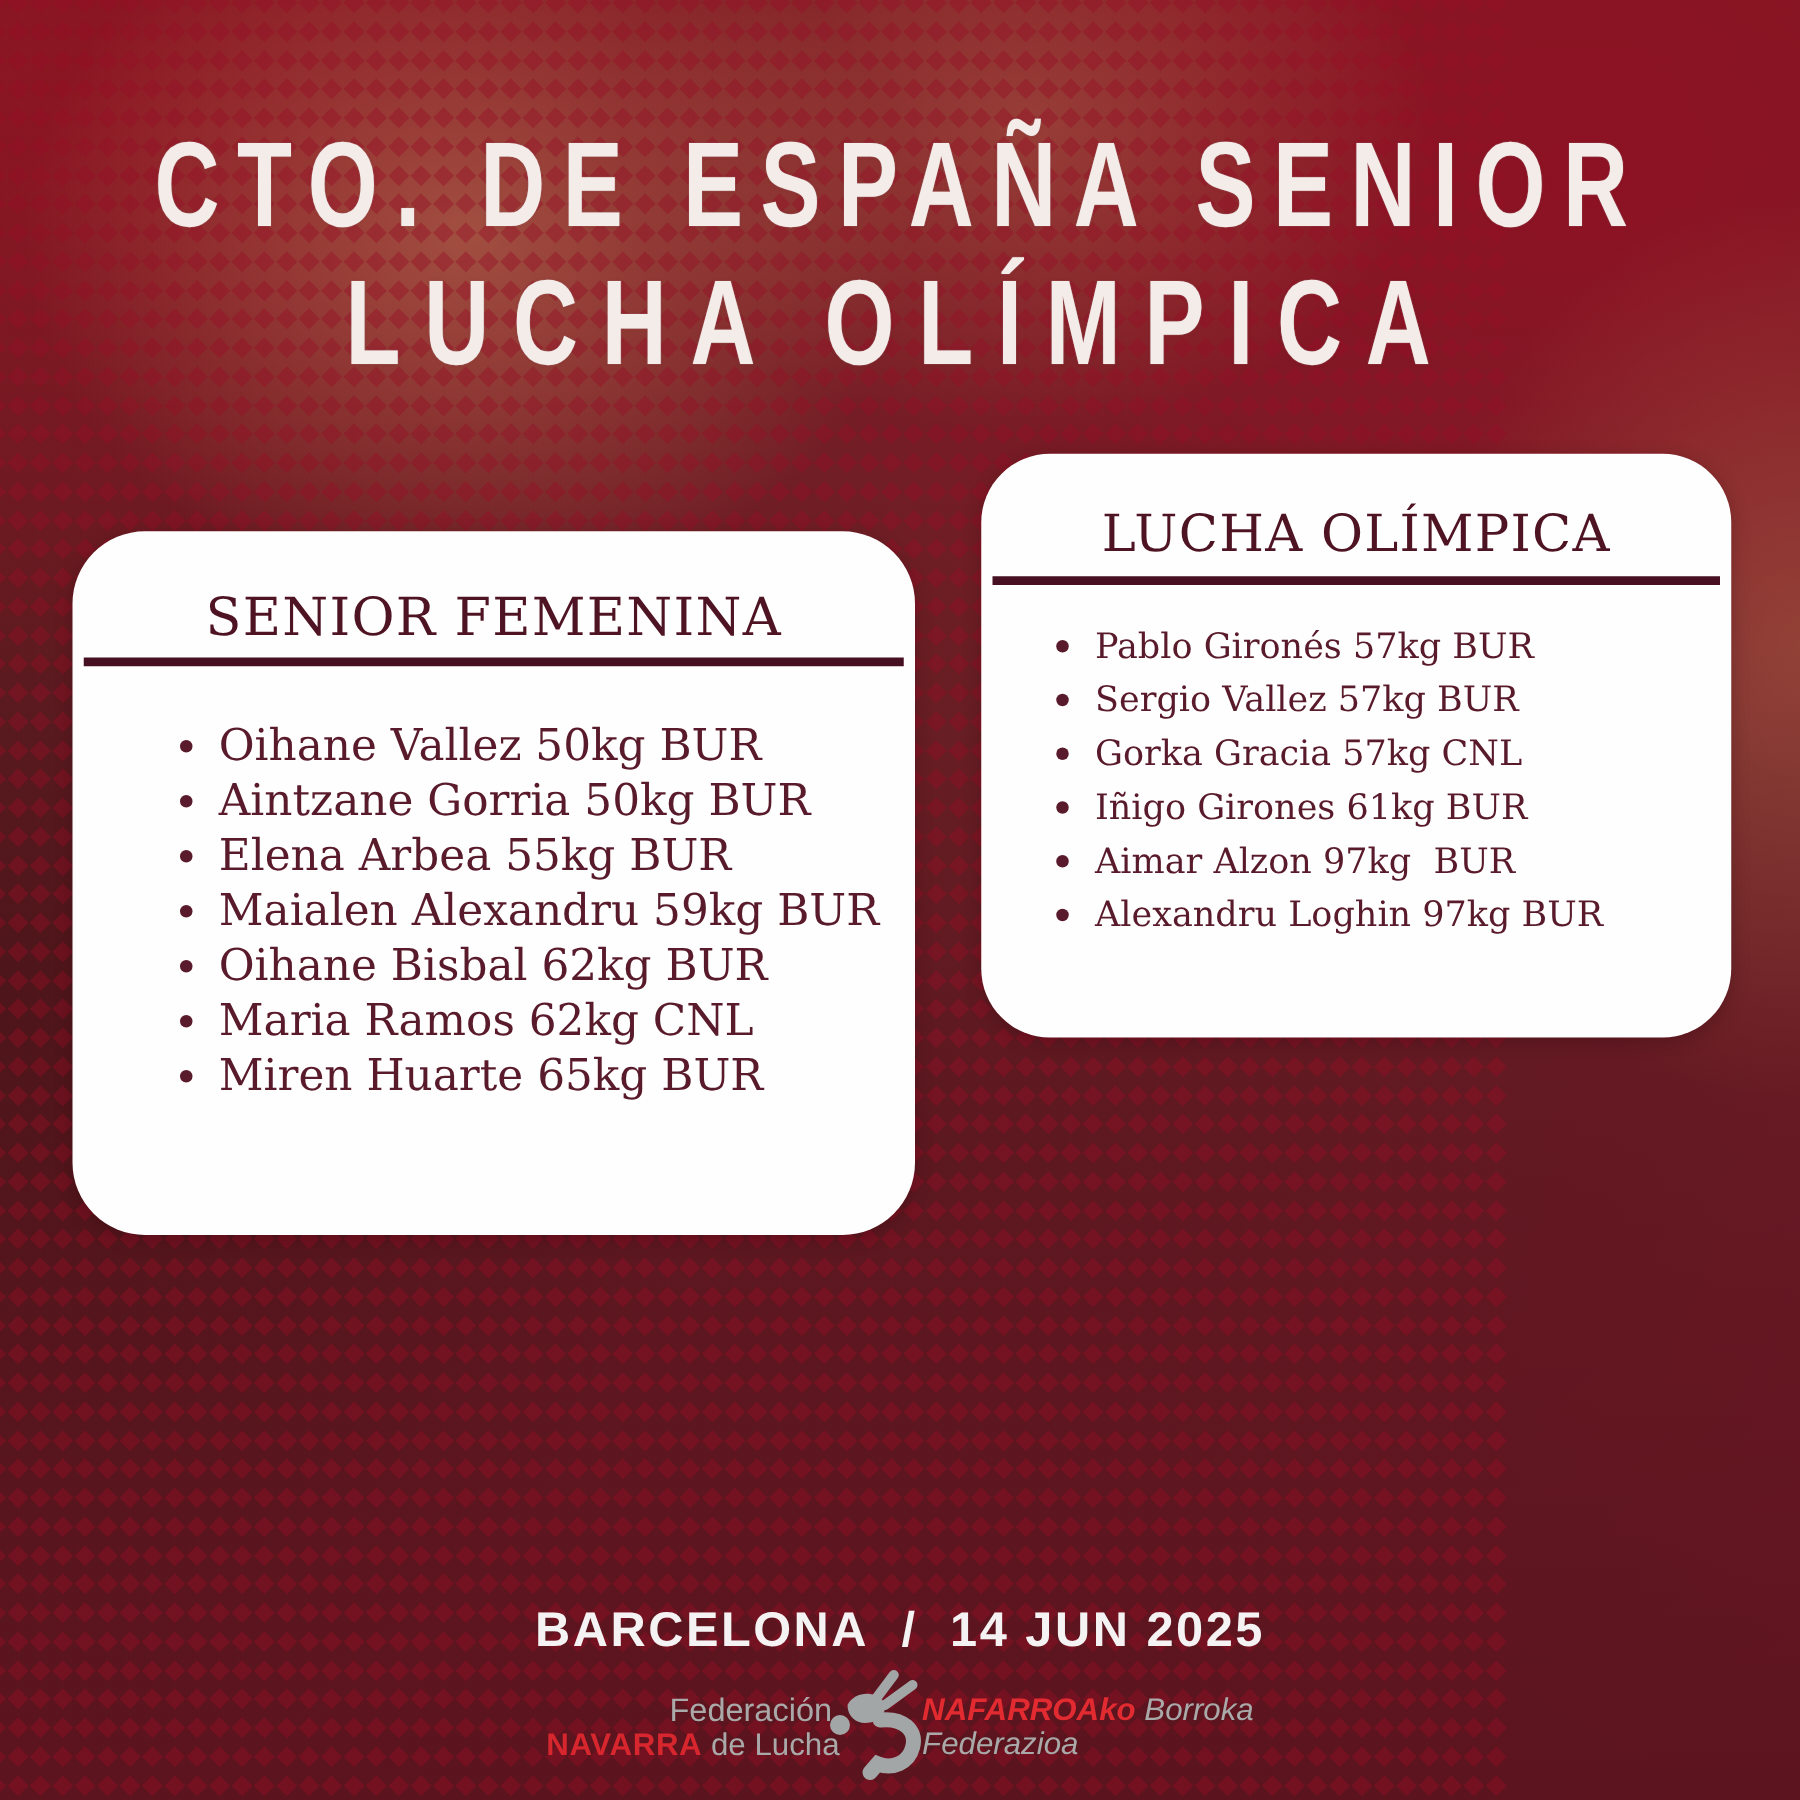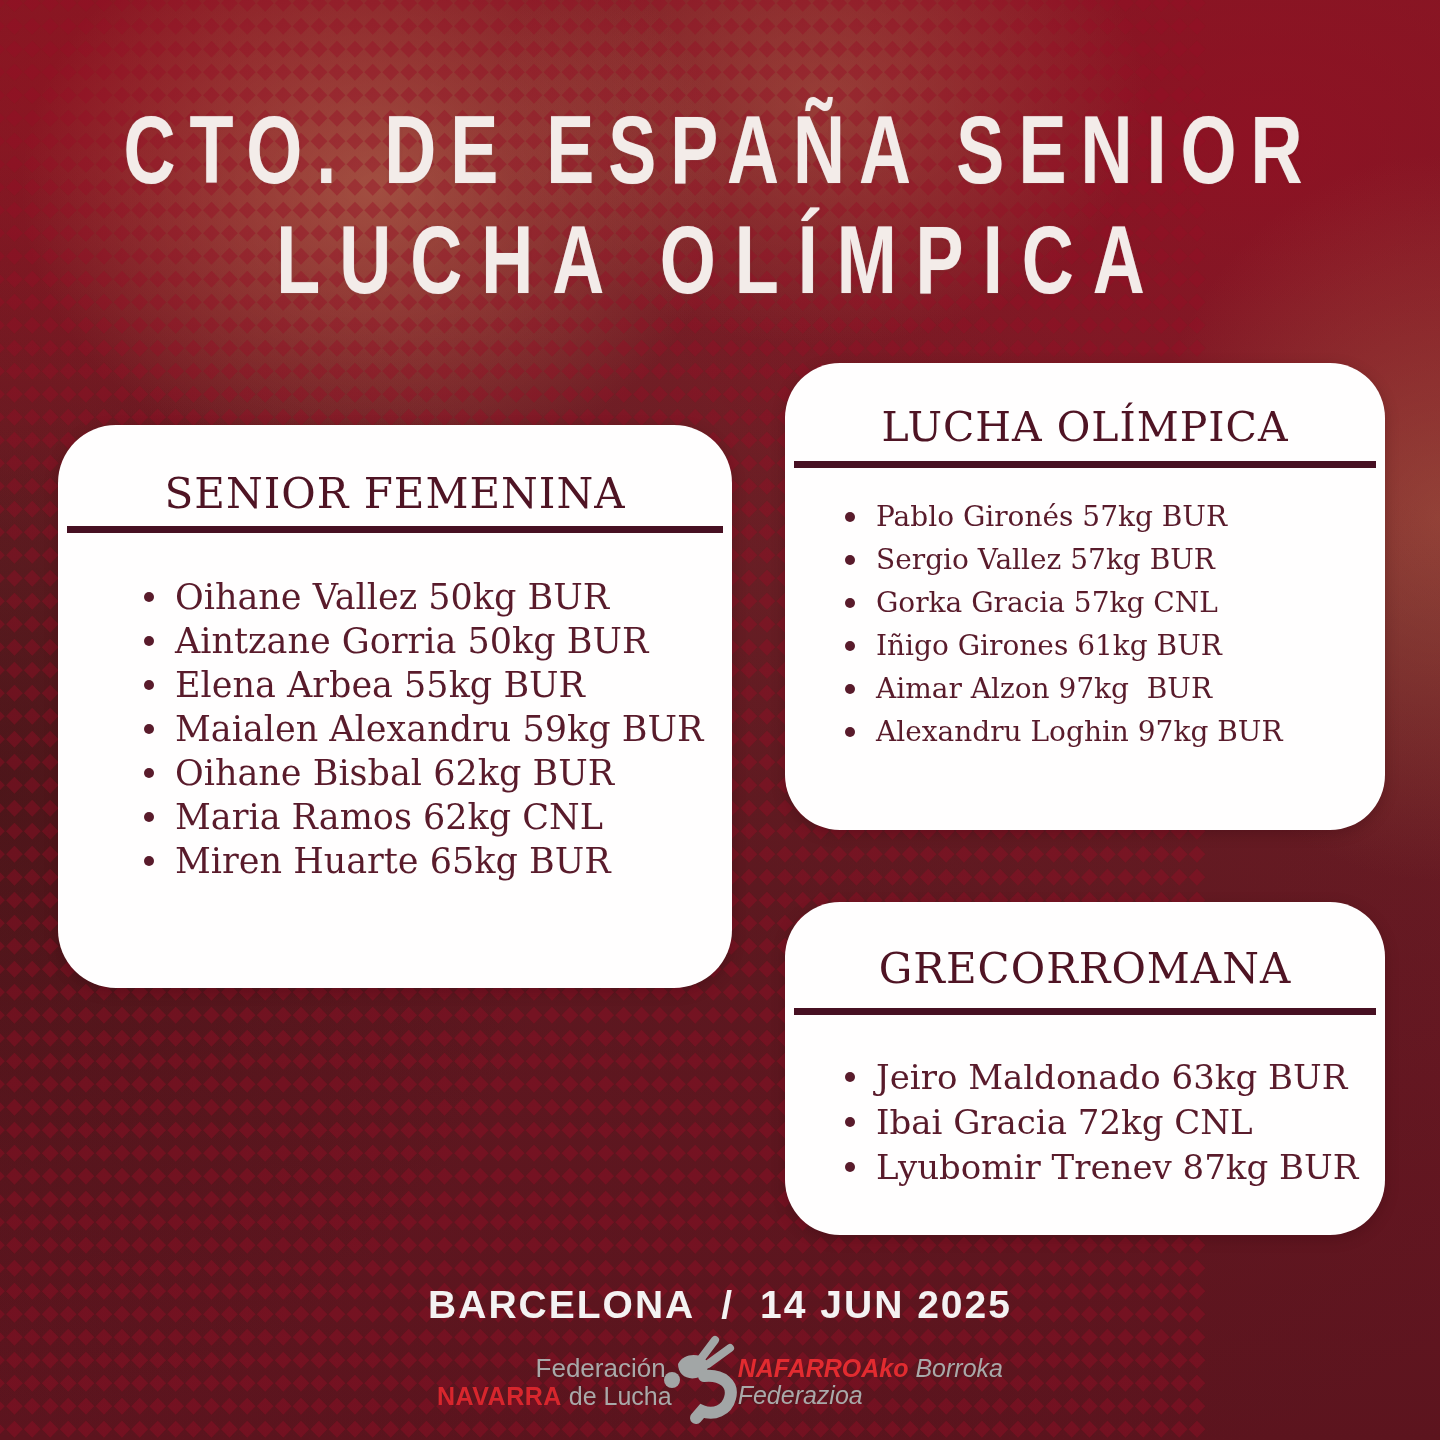--- a/index.html
+++ b/index.html
@@ -178,29 +178,20 @@
     <ul class="entries">
       <li class="entry">Pablo Gironés 57kg BUR</li>
       <li class="entry">Sergio Vallez 57kg BUR</li>
       <li class="entry">Gorka Gracia 57kg CNL</li>
       <li class="entry">Iñigo Girones 61kg BUR</li>
       <li class="entry">Aimar Alzon 97kg  BUR</li>
       <li class="entry">Alexandru Loghin 97kg BUR</li>
     </ul>
   </section>
 
-  <section class="card" id="card-c">
-    <h2 class="card-title" style="margin:0;font-weight:400;">GRECORROMANA</h2>
-    <div class="divider"></div>
-    <ul class="entries">
-      <li class="entry">Jeiro Maldonado 63kg BUR</li>
-      <li class="entry">Ibai Gracia 72kg CNL</li>
-      <li class="entry">Lyubomir Trenev 87kg BUR</li>
-    </ul>
-  </section>
 
   <div class="date-line"><span>BARCELONA</span><span class="sep">/</span><span>14 JUN 2025</span></div>
 
   <div class="logo">
     <div class="logo-left">
       <div class="row1">Federación</div>
       <div class="row2"><span class="navarra">NAVARRA</span><span style="white-space:pre;"> de Lucha</span></div>
     </div>
     <svg class="logo-icon" width="92" height="92" viewBox="0 0 92 92">
       <g fill="none" stroke="#a2a6a6" stroke-linecap="round">

